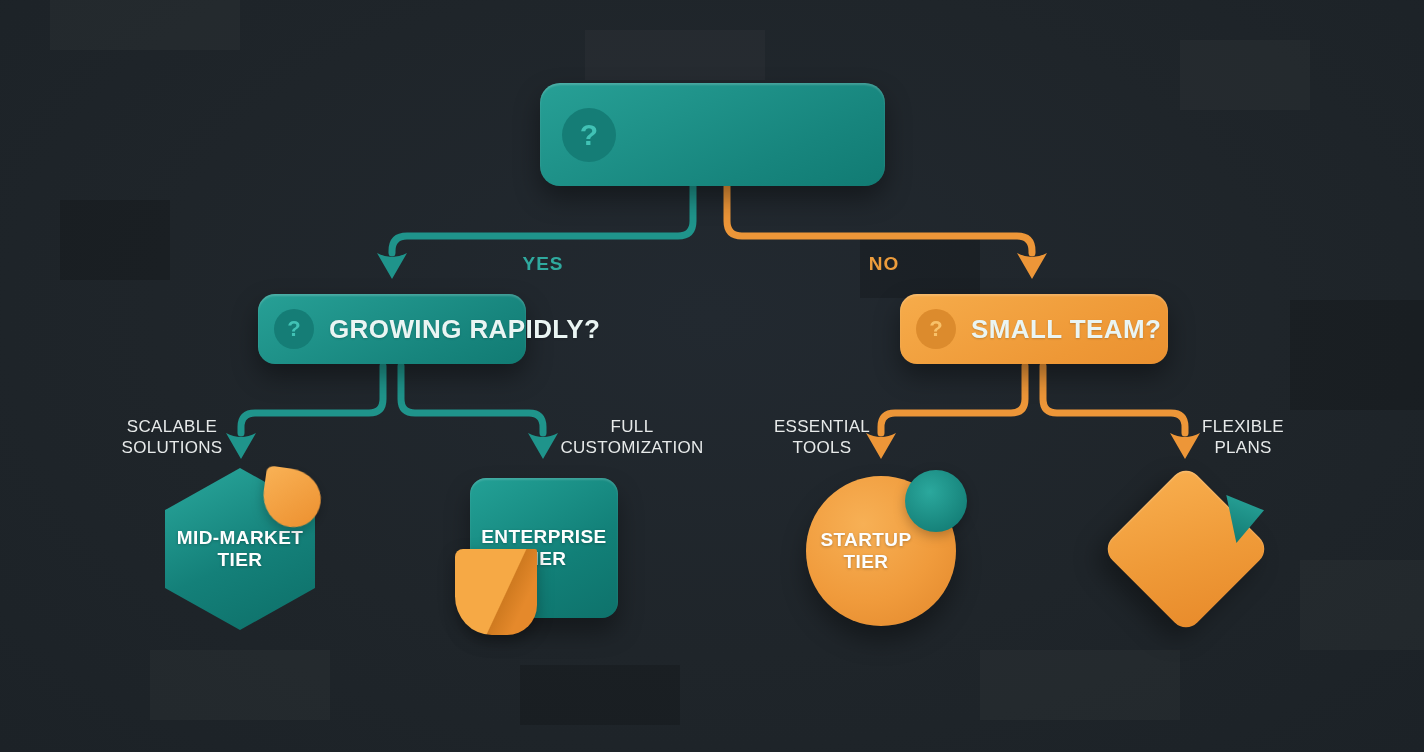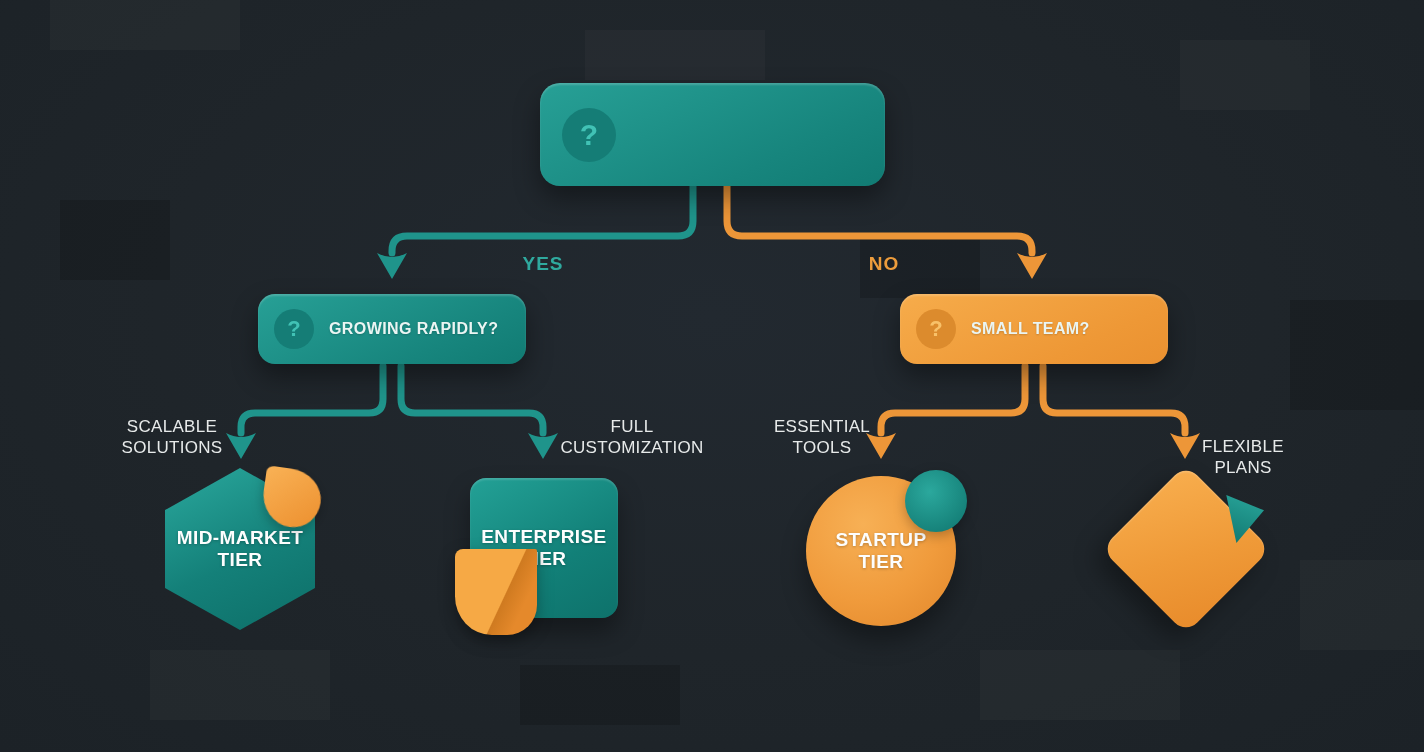--- a/index.html
+++ b/index.html
@@ -32,39 +32,39 @@
     color:#eaf5f3;font-weight:700;letter-spacing:0.4px;
     text-shadow:0 1px 2px rgba(0,0,0,0.18);
   }
   #root-box{left:540px;top:83px;width:345px;height:103px;padding:0;}
   #root-box .qicon{width:54px;height:54px;font-size:30px;margin-left:22px;}
   #root-box .box-label{font-size:22px;line-height:27px;width:212px;margin-left:22px;}
   .mid-box{width:268px;height:70px;border-radius:17px;}
   #growing-box{left:258px;top:294px;}
   #smallteam-box{left:900px;top:294px;}
   .mid-box .qicon{width:40px;height:40px;font-size:22px;margin-left:16px;}
-  .mid-box .box-label{font-size:16px;margin-left:15px;white-space:nowrap;}
+  .mid-box .box-label{font-size:26px;margin-left:15px;white-space:nowrap;}
 
   
   .branch-label{
     position:absolute;z-index:2;transform:translate(-50%,-50%);
     font-size:19px;font-weight:700;letter-spacing:1px;margin-top:44px;
   }
   #yes-label{left:543px;top:220px;color:#2fa99e;}
   #no-label{left:884px;top:220px;color:#ec9c3c;}
 
   
   .edge-label{
     position:absolute;z-index:2;color:#e7eaea;font-size:17px;line-height:21px;
     font-weight:500;text-align:center;letter-spacing:0.3px;
   }
   #edge-scalable{left:102px;top:416px;width:140px;}
   #edge-full{left:552px;top:416px;width:160px;}
   #edge-essential{left:762px;top:416px;width:120px;}
-  #edge-flexible{left:1183px;top:436px;width:120px;}
+  #edge-flexible{left:1183px;top:416px;width:120px;}
 
   
   .leaf-text{
     color:#fdfefe;font-weight:700;font-size:19px;line-height:22px;text-align:center;
     letter-spacing:0.4px;text-shadow:0 1px 3px rgba(0,0,0,0.25);
   }
   #hexagon{
     position:absolute;left:165px;top:468px;width:150px;height:162px;z-index:2;
     clip-path:polygon(50% 0%,100% 26%,100% 74%,50% 100%,0% 74%,0% 26%);
     background:linear-gradient(155deg,#2aa89d 0%,#148079 55%,#0d6f68 100%);
@@ -90,21 +90,21 @@
     position:absolute;left:455px;top:549px;width:82px;height:86px;z-index:3;
     background:linear-gradient(115deg,#f6a945 58%,#cf7a20 59%,#e5892b 78%);
     border-radius:8px 2px 30px 45%;
     filter:drop-shadow(0 6px 8px rgba(0,0,0,0.3));
   }
   #circle{
     position:absolute;left:806px;top:476px;width:150px;height:150px;z-index:2;
     border-radius:50%;
     background:radial-gradient(circle at 38% 32%,#f7b055 0%,#f09b3c 55%,#e1872b 100%);
     box-shadow:0 14px 24px rgba(0,0,0,0.35);
-    display:flex;align-items:center;justify-content:center;
+    display:flex;align-items:center;
   }
   #circle .leaf-text{width:120px;}
   #circle-accent{
     position:absolute;left:905px;top:470px;width:62px;height:62px;z-index:3;
     border-radius:50%;
     background:radial-gradient(circle at 40% 35%,#2ba89d 0%,#0e746d 100%);
     filter:drop-shadow(0 4px 6px rgba(0,0,0,0.25));
   }
   #diamond{
     position:absolute;left:1126px;top:489px;width:120px;height:120px;z-index:2;

